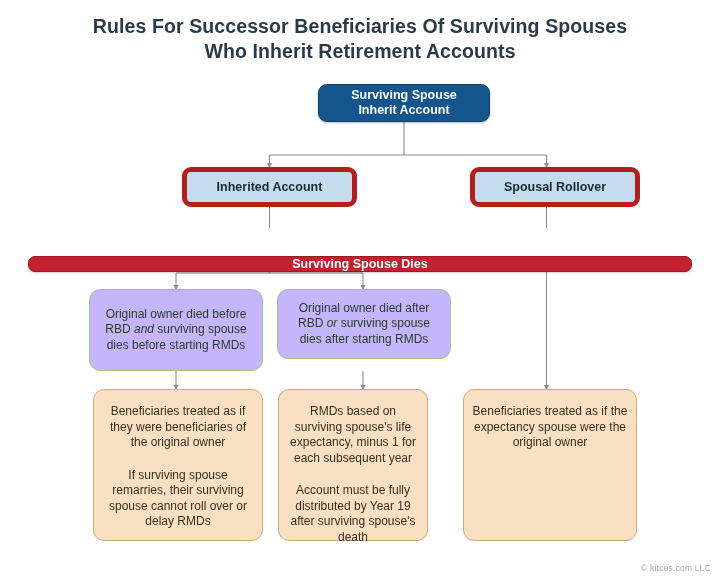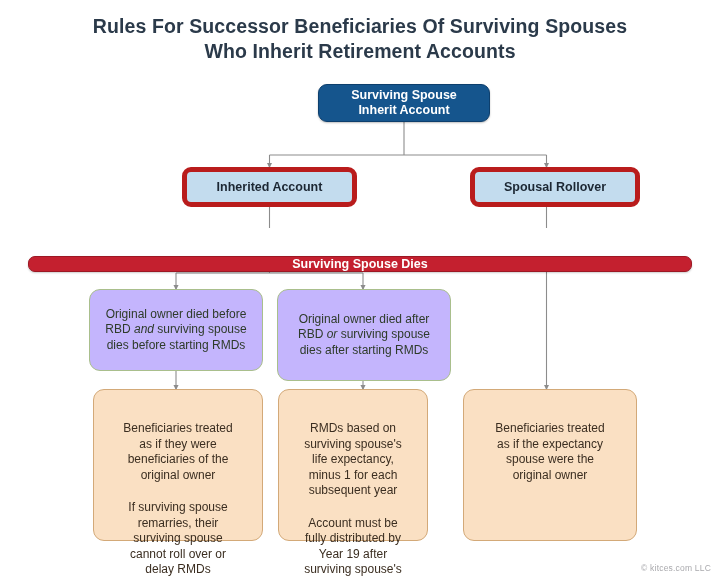--- a/index.html
+++ b/index.html
@@ -100,21 +100,21 @@
     align-items: flex-start;
     padding-top: 14px;
   }
 
   .node-inner {
     width: 100%;
     padding: 0 8px;
     box-sizing: border-box;
   }
 
-  .para { margin: 17px; }
+  .para { margin: 0; }
   .para + .para { margin-top: 17px; }
   .em { font-style: italic; }
 
   .credit {
     position: absolute;
     right: 9px;
     bottom: 6px;
     font-size: 8.5px;
     color: #a9a9ad;
     letter-spacing: 0.2px;
@@ -176,21 +176,21 @@
   <div class="node node-red" style="left:28px; top:212px; width:664px; height:16px;margin-top:44px;">
     <div class="node-inner">Surviving Spouse Dies</div>
   </div>
 
   <div class="node node-green" style="left:89px; top:289px; width:174px; height:82px;">
     <div class="node-inner">
       <span>Original owner died before RBD </span><span class="em">and</span><span> surviving spouse dies before starting RMDs</span>
     </div>
   </div>
 
-  <div class="node node-green" style="left:277px; top:289px; width:174px; height:92px;">
+  <div class="node node-green" style="left:277px; top:289px; width:174px; height:70px;">
     <div class="node-inner">
       <span>Original owner died after RBD </span><span class="em">or</span><span> surviving spouse dies after starting RMDs</span>
     </div>
   </div>
 
   <div class="node node-orange" style="left:93px; top:389px; width:170px; height:152px;">
     <div class="node-inner">
       <p class="para">Beneficiaries treated as if they were beneficiaries of the original owner</p>
       <p class="para">If surviving spouse remarries, their surviving spouse cannot roll over or delay RMDs</p>
     </div>

